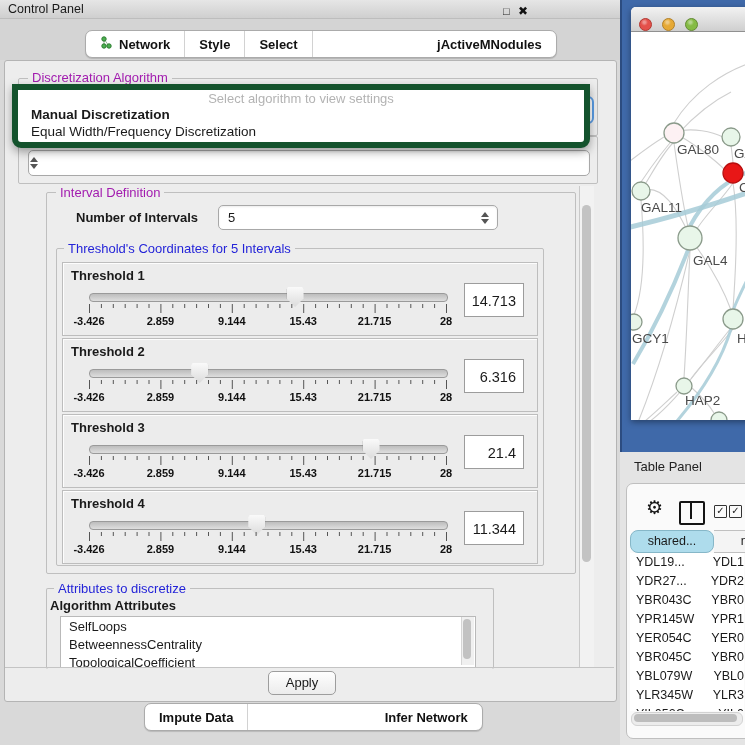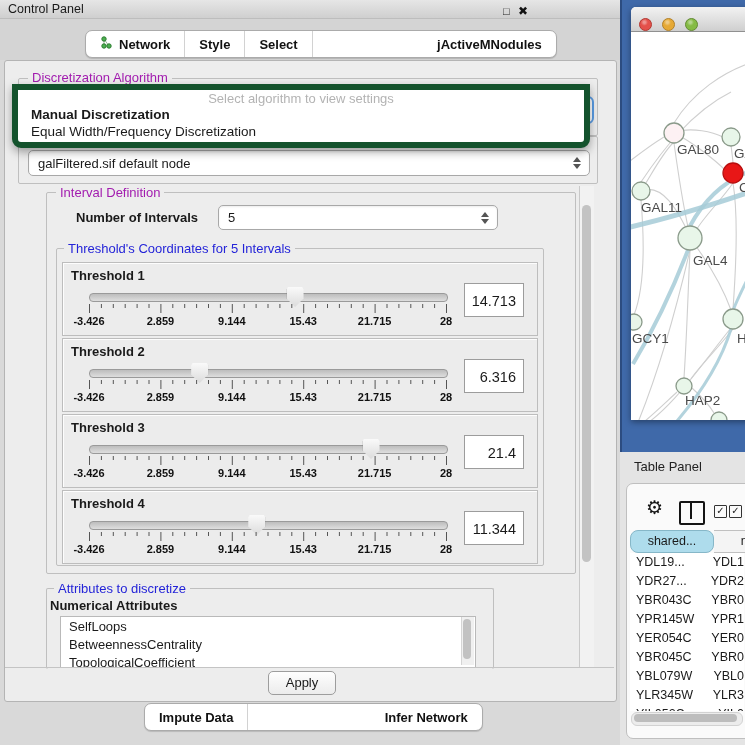--- a/index.html
+++ b/index.html
@@ -139,21 +139,20 @@
 <div class="abs" id="hidden-combo-btn">
   <span class="spin">
       <i class="up"></i>
       <i class="dn"></i>
     </span>
 </div>
 
 <div class="abs group" style="left:18px;top:136px;width:578px;height:46px;"></div>
 <div class="gtitle" style="left:28px;top:130px;color:#1a1a1a;">Table Data</div>
 <div class="abs combo" style="left:28px;top:150px;width:560px;height:24px;">
-  <span class="val">galFiltered.sif default node</span>
   <span class="spin">
       <i class="up"></i>
       <i class="dn"></i>
     </span>
 </div>
 
 <div class="abs group" style="left:46px;top:192px;width:528px;height:380px;"></div>
 <div class="gtitle green" style="left:56px;top:186px;">Interval Definition</div>
 <div class="abs" style="left:76px;top:210px;font-size:13px;font-weight:bold;">Number of Intervals</div>
 <div class="abs combo" style="left:218px;top:205px;width:278px;height:23px;">
@@ -343,21 +342,21 @@
       <div class="slab" style="left: 138.8px;">9.144</div>
       <div class="slab" style="left: 210.2px;">15.43</div>
       <div class="slab" style="left: 281.6px;">21.715</div>
       <div class="slab" style="left: 353px;">28</div>
       <div class="vbox">11.344</div>
     </div>
   </div>
 
 <div class="abs group" style="left:46px;top:588px;width:446px;height:80px;border-bottom:none;"></div>
 <div class="gtitle blue" style="left:54px;top:582px;">Attributes to discretize</div>
-<div class="abs" style="left:50px;top:598px;font-size:13px;font-weight:bold;">Numerical Attributes</div>
+<div class="abs" style="left:50px;top:598px;font-size:13px;font-weight:bold;">Algorithm Attributes</div>
 <div class="abs" id="attr-list">
     <div class="item">SelfLoops</div>
     <div class="item">BetweennessCentrality</div>
     <div class="item">TopologicalCoefficient</div>
   </div>
 <div class="abs" id="attr-scroll"></div>
 <div class="abs" id="attr-thumb"></div>
 
 <div class="abs" id="vscroll-track"></div>
 <div class="abs" id="vscroll-thumb"></div>

